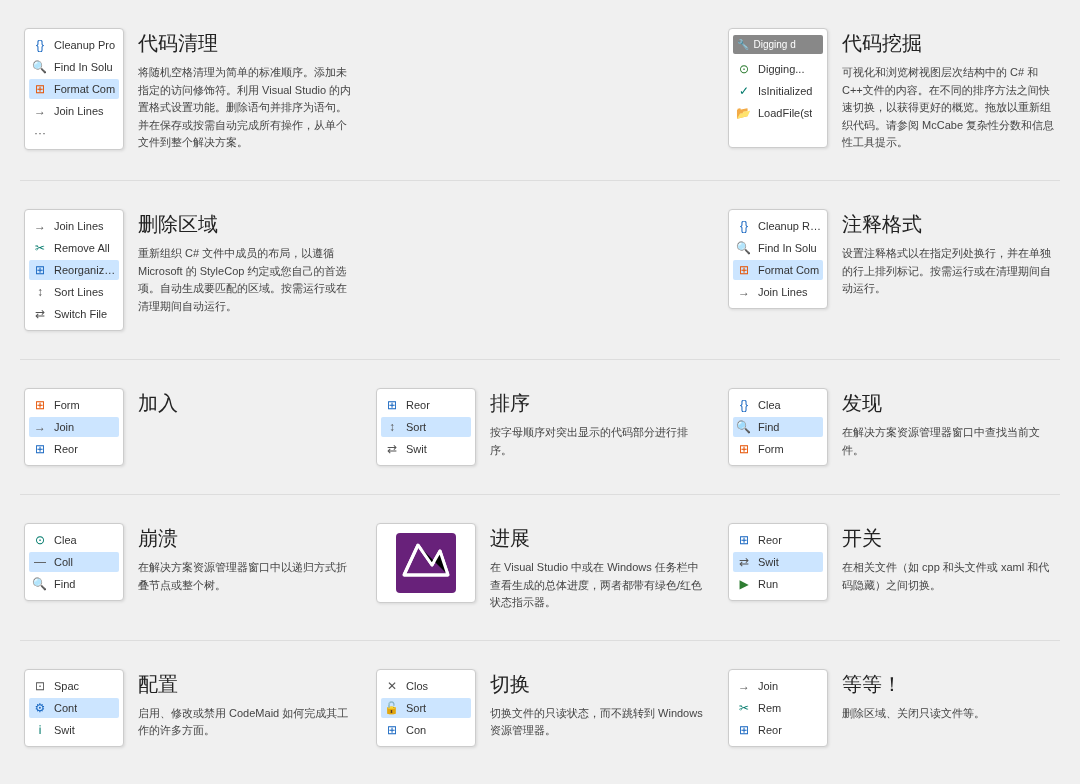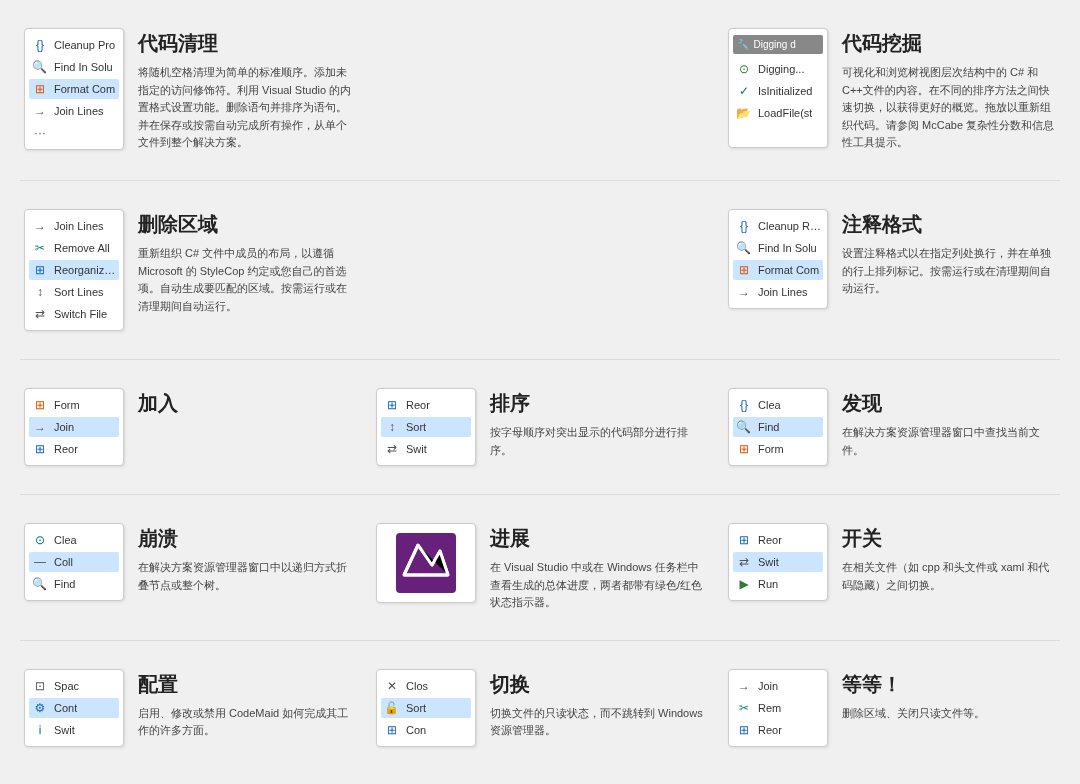--- a/index.html
+++ b/index.html
@@ -76,21 +76,21 @@
       font-size: 11px;
       color: #333;
       overflow: hidden;
       text-overflow: ellipsis;
     }
     .content {
       flex: 1;
     }
     .feature-title {
       font-size: 20px;
-      font-weight: bold;
+      font-weight: normal;
       color: #222;
       margin-bottom: 6px;
     }
     .feature-desc {
       font-size: 11px;
       color: #444;
       line-height: 1.6;
     }
     .section-divider {
       grid-column: span 3;

